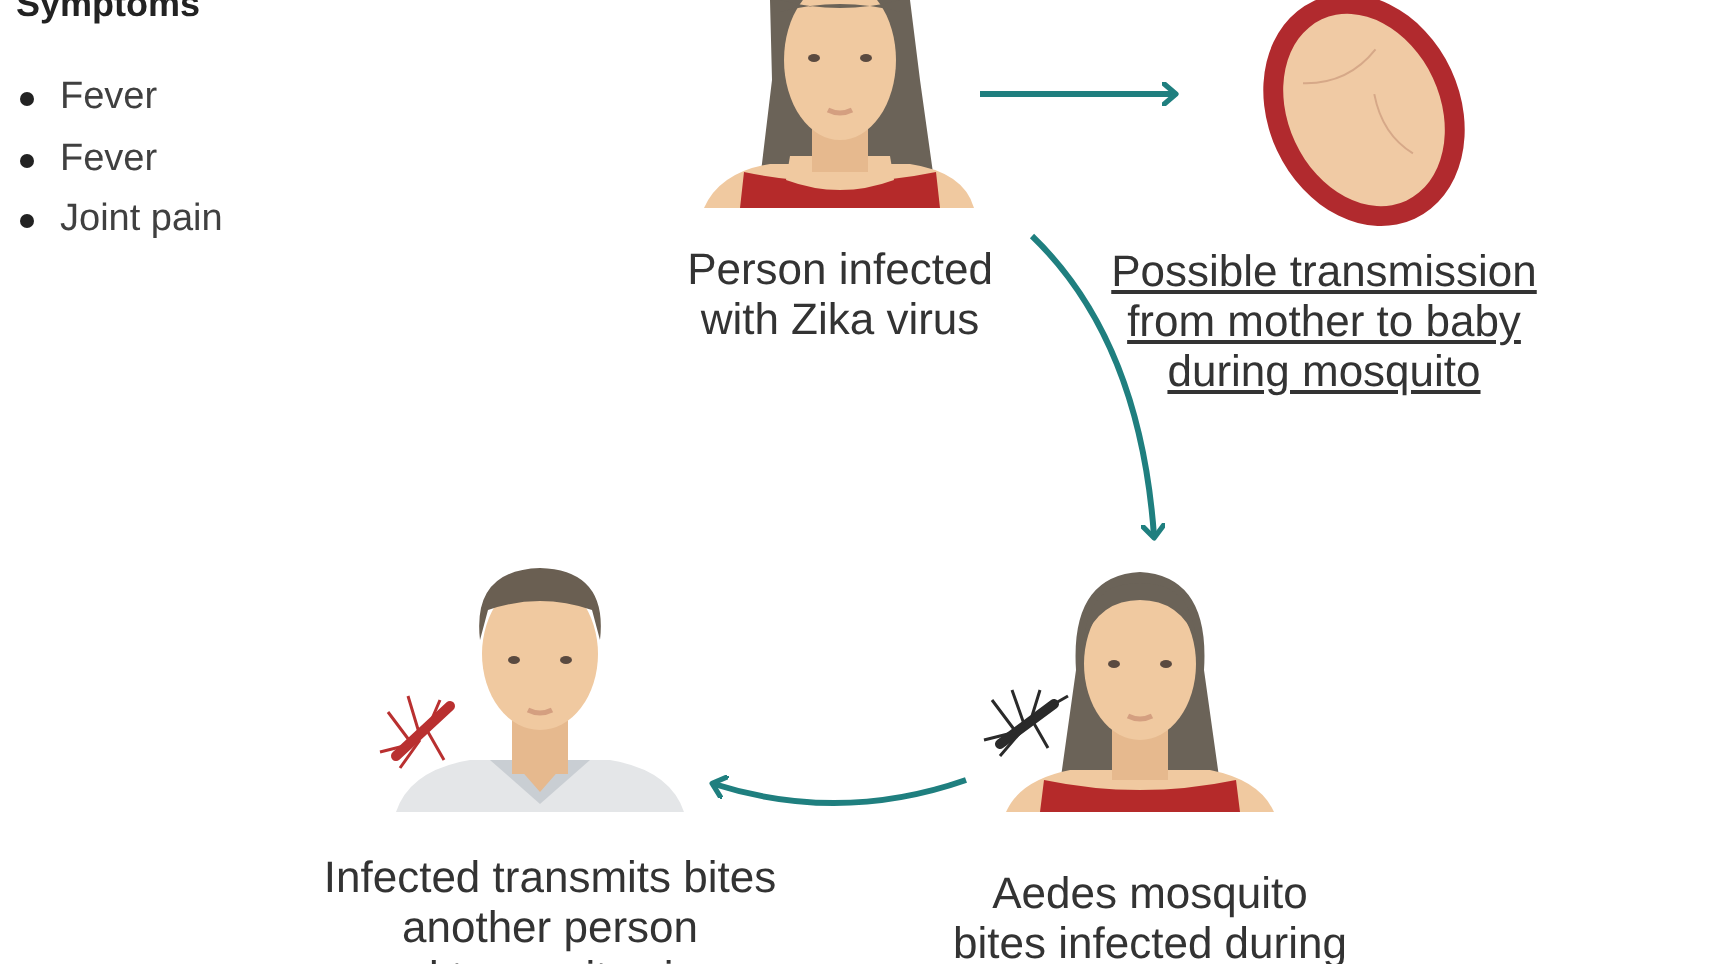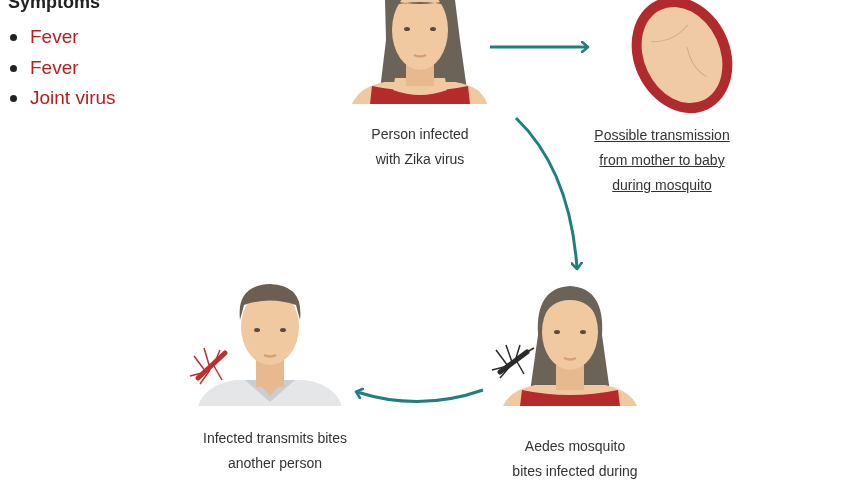--- a/index.html
+++ b/index.html
@@ -6,37 +6,37 @@
   body {
     width:857px; height:482px; overflow:hidden; position:relative;
     background:#ffffff;
     font-family:"Liberation Sans", sans-serif;
     color:#333333;
   }
   .abs { position:absolute; }
   .symptoms-title {
     left:8px; top:-8px; font-size:18px; font-weight:bold; color:#222;
   }
-  .symptom-list { left:10px; top:22px; margin:0; padding:0; list-style:none; font-size:19px; line-height:30.5px; color:#b91c1c; }
+  .symptom-list { left:10px; top:34px; margin:0; padding:0; list-style:none; font-size:19px; line-height:30.5px; color:#404040; }
   .symptom-list li { position:relative; padding-left:20px; }
   .symptom-list li::before {
     content:""; position:absolute; left:0; top:12px; width:7px; height:7px; border-radius:50%; background:#222;
   }
   .symptom-sub { display:block; line-height:24px; margin-top:-4px; }
-  .caption { font-size:14px; line-height:25px; text-align:center; color:#333; }
+  .caption { font-size:22px; line-height:25px; text-align:center; color:#333; }
   svg { position:absolute; left:0; top:0; }
 </style>
 </head>
 <body>
 
 <div class="abs symptoms-title">Symptoms</div>
 <ul class="abs symptom-list">
   <li><span>Fever</span></li>
   <li><span>Fever</span></li>
-  <li><span>Joint virus</span></li>
+  <li><span>Joint pain</span></li>
 </ul>
 
 <svg width="857" height="482" viewBox="0 0 857 482">
   <defs>
     <marker id="ah" viewBox="0 0 12 12" refX="6" refY="6" markerWidth="12" markerHeight="12" orient="auto-start-reverse" markerUnits="userSpaceOnUse">
       <path d="M0,0 L7,6 L0,12" fill="none" stroke="#1f7f7f" stroke-width="2.6" stroke-linecap="round" stroke-linejoin="round"></path>
     </marker>
   </defs>
 
   <g>

